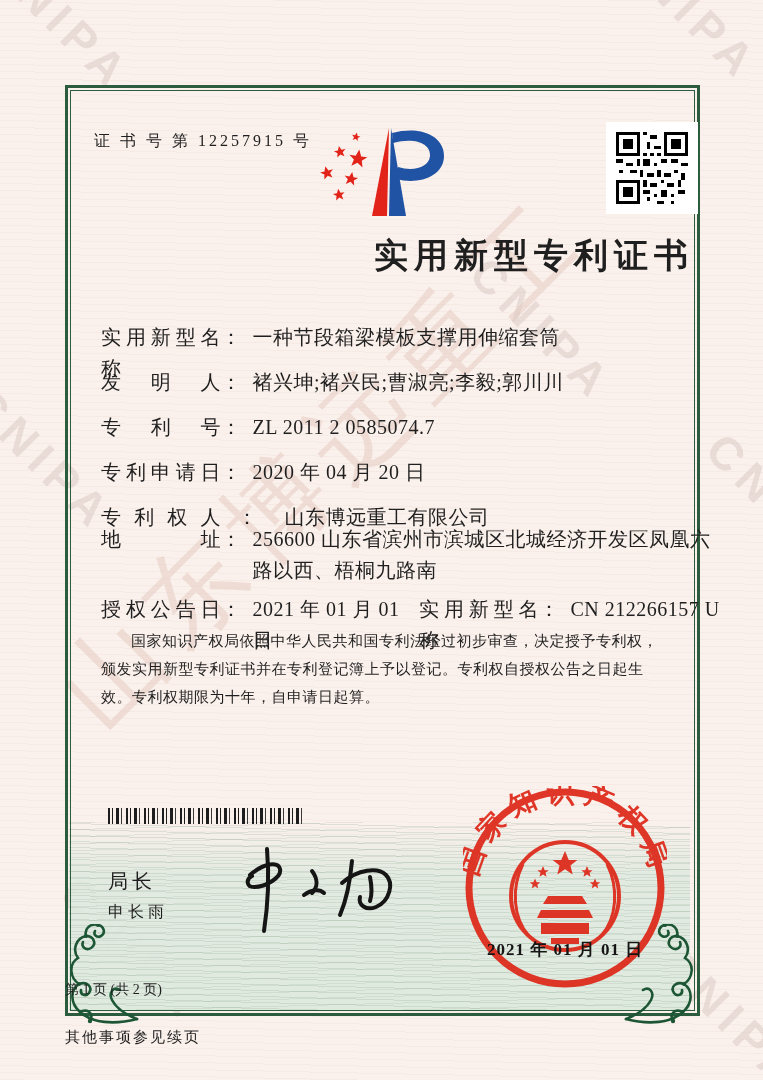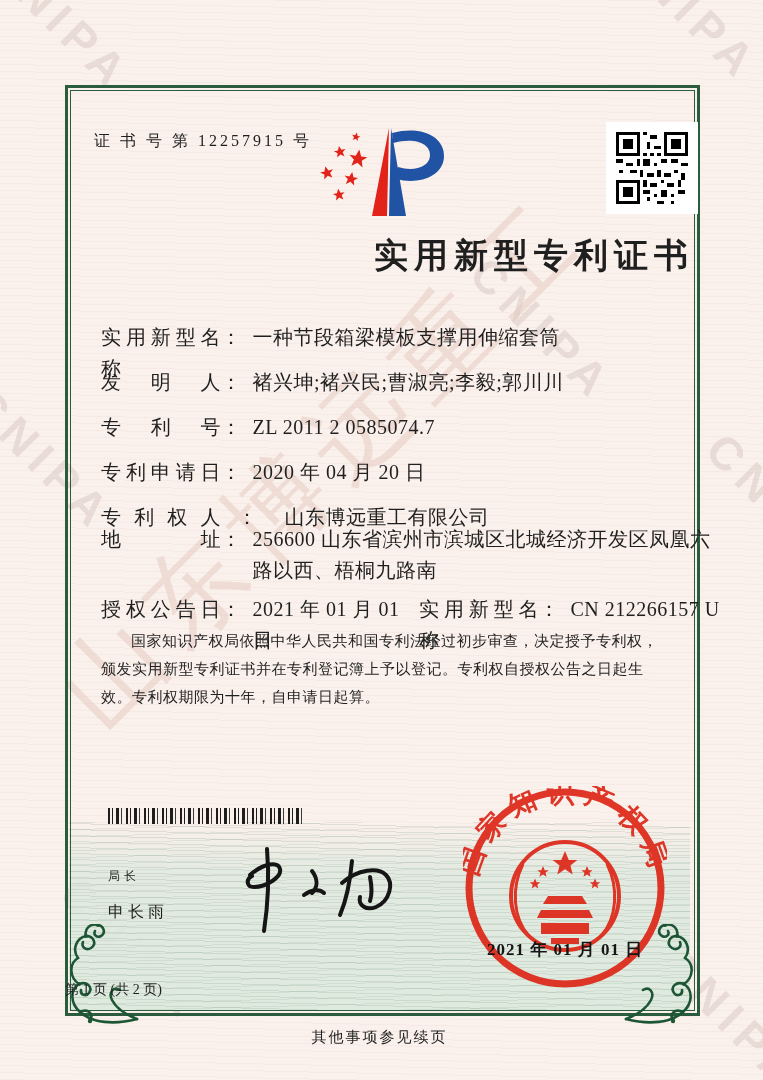--- a/index.html
+++ b/index.html
@@ -41,32 +41,32 @@
   .pair-first{width:318px;display:flex;}
   
   .body-text{position:absolute;left:101px;top:627px;width:566px;z-index:4;font-size:15px;
              line-height:28px;letter-spacing:.5px;}
   .body-text p{margin:0;text-indent:2em;}
   
   .barcode{position:absolute;left:108px;top:808px;width:197px;height:16px;z-index:4;
     background:repeating-linear-gradient(90deg,#1d1d1d 0 2px,transparent 2px 4px,#1d1d1d 4px 5px,
       transparent 5px 8px,#1d1d1d 8px 11px,transparent 11px 13px,#3a3a3a 13px 14px,transparent 14px 18px);}
   
-  .sig-title{position:absolute;left:108px;top:868px;z-index:4;font-size:12px;letter-spacing:4px;
+  .sig-title{position:absolute;left:108px;top:868px;z-index:4;font-size:20px;letter-spacing:4px;
              font-family:"Liberation Sans","DejaVu Sans",sans-serif;}
   .sig-name{position:absolute;left:108px;top:902px;z-index:4;font-size:16px;letter-spacing:4px;
             font-family:"Liberation Sans","DejaVu Sans",sans-serif;}
   .sig-hand{position:absolute;left:220px;top:843px;z-index:4;}
   
   .seal{position:absolute;left:463px;top:786px;z-index:5;opacity:.92;}
   .seal-date{position:absolute;left:487px;top:938px;width:190px;z-index:6;font-size:17px;
              font-weight:bold;color:#151515;letter-spacing:1px;}
   
   .page-no{position:absolute;left:65px;top:981px;width:629px;z-index:4;text-align:left;font-size:14px;}
-  .cont-note{position:absolute;left:65px;top:1028px;width:629px;z-index:4;text-align:center;
+  .cont-note{position:absolute;left:65px;top:1028px;width:629px;z-index:4;
              font-size:15px;letter-spacing:2px;}
 </style>
 </head>
 <body>
 
 <div class="page">
 
   <div class="texture"></div>
 
   <div class="wm" style="left:-30px;top:-8px;">CNIPA</div>

